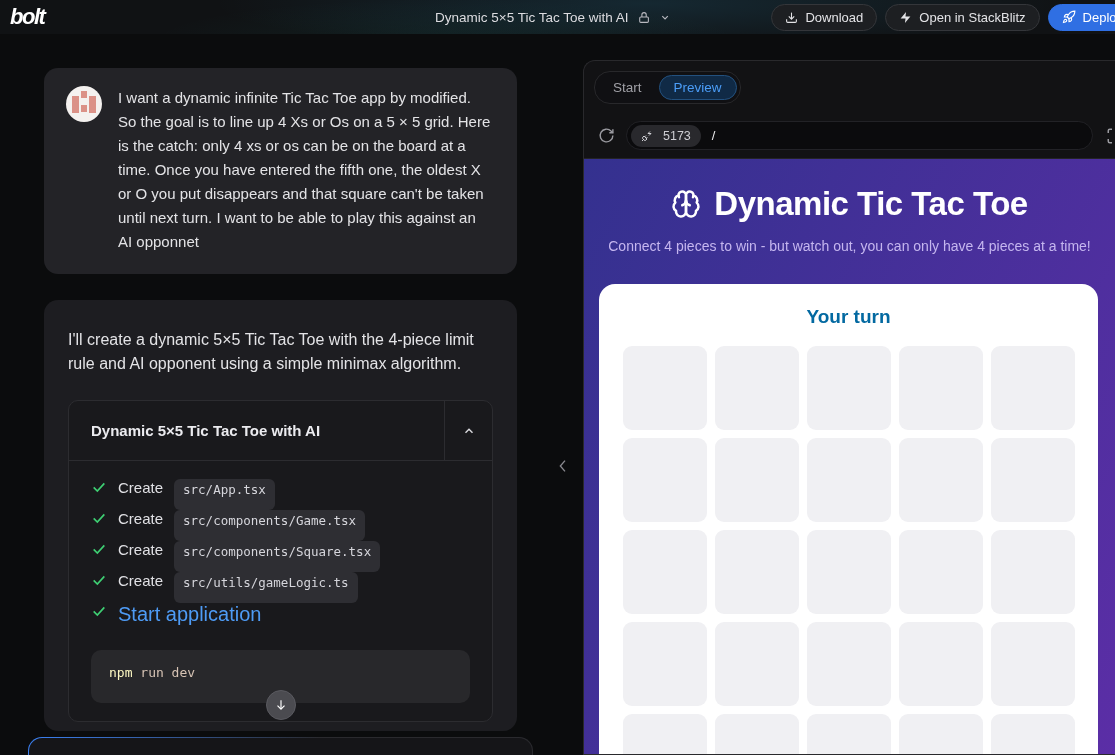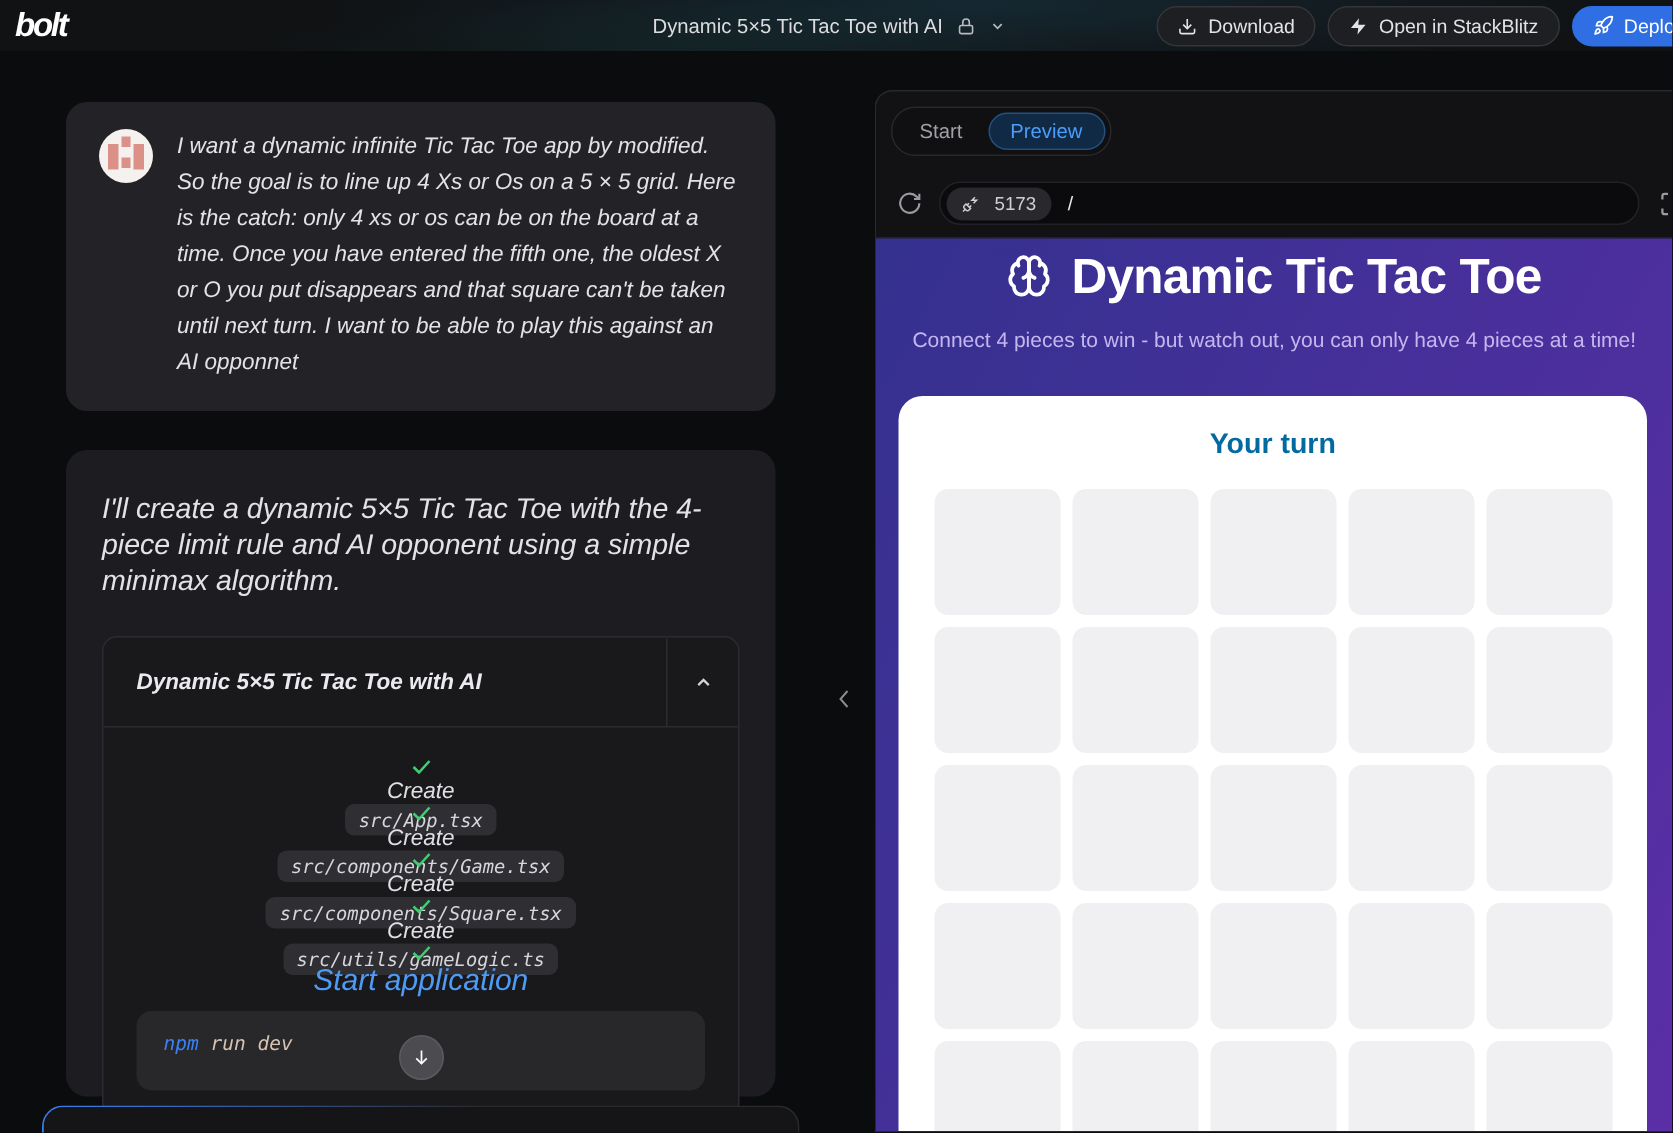--- a/index.html
+++ b/index.html
@@ -31,58 +31,58 @@
   .title-group svg{ color:#b9b9c0; }
   .topbar-actions{ display:flex; align-items:center; gap:8px; margin-right:-32px; }
   .btn{
     display:flex; align-items:center; gap:7px; height:27px; padding:0 13px;
     border-radius:14px; background:#1d1f22; border:1px solid #34363a;
     font-size:13px; color:#e3e3e6; cursor:pointer; white-space:nowrap;
   }
   .btn.primary{ background:#2f6fe3; border-color:#2f6fe3; color:#fff; }
 
   
-  .chat{ position:absolute; left:0; top:34px; width:561px; bottom:0;font-style:italic; }
+  .chat{ position:absolute; left:0; top:34px; width:561px; bottom:0; }
   .msg-user{
     position:absolute; left:44px; top:34px; width:473px;
     background:#232327; border-radius:14px; padding:18px 26px 20px 22px;
     display:flex; gap:16px;
   }
   .avatar{ width:36px; height:36px; border-radius:50%; background:#f4f1ef; position:relative; flex:0 0 36px; overflow:hidden; }
   .avatar i{ position:absolute; background:#db9187; }
   .avatar .b1{ left:6px;  top:10px; width:7px; height:17px; }
   .avatar .b2{ left:23px; top:10px; width:7px; height:17px; }
   .avatar .s1{ left:15px; top:5px;  width:6px; height:7px; }
   .avatar .s2{ left:15px; top:19px; width:6px; height:7px; }
   .msg-user .text{ font-size:15px; line-height:24px; color:#e3e3e6; }
 
   .msg-ai{
     position:absolute; left:44px; top:266px; width:473px; height:431px;
     background:#1d1d21; border-radius:14px; padding:28px 24px;
   }
-  .msg-ai .intro{ font-size:19px; line-height:24px; color:#e3e3e6; }
+  .msg-ai .intro{ font-size:16px; line-height:24px; color:#e3e3e6; }
 
   .task-card{ margin-top:24px; background:#19191c; border:1px solid #2c2c30; border-radius:10px; overflow:hidden; }
   .task-header{ display:flex; align-items:stretch; border-bottom:1px solid #2c2c30; }
   .task-header .tt{ flex:1; padding:21px 22px; font-size:15px; font-weight:bold; color:#ebebef; }
   .task-toggle{ width:48px; border-left:1px solid #2c2c30; display:flex; align-items:center; justify-content:center; color:#d6d6da; cursor:pointer; }
   .task-body{ padding:18px 22px 18px; }
-  .task-row{ display:flex; align-items:center; height:31px;flex-direction:column; }
+  .task-row{ display:flex; gap:11px; height:31px; }
   .task-row .check{ color:#3ecf73; flex:0 0 16px; }
   .task-row .action{ font-size:15px; color:#e0e0e4; }
   .task-row .file{
     font-family:"DejaVu Sans Mono", monospace; font-size:12.5px; color:#d6d6dc;
     background:#2e2e33; padding:3px 9px; border-radius:6px;
   }
   .task-row.start .label{ font-size:20px; color:#4e9bf5; cursor:pointer; }
   .terminal{
     margin-top:16px; background:#28282b; border-radius:10px; height:53px;
     padding:15px 18px; font-family:"DejaVu Sans Mono", monospace; font-size:13px;
   }
-  .terminal .cmd{ color:#3b82f6; }
+  .terminal .cmd{ color:#fef9c3; }
   .terminal .args{ color:#d6c3b4; }
 
   .scroll-down{
     position:absolute; left:266px; top:656px; width:30px; height:30px; border-radius:50%;
     background:#4b4b50; border:1px solid #5a5a60; display:flex; align-items:center; justify-content:center;
     color:#fff; cursor:pointer; z-index:3;
   }
   .prompt-box{
     position:absolute; left:28px; top:703px; width:505px; height:70px; border-radius:14px;
     border:1px solid transparent;
@@ -117,21 +117,21 @@
     display:flex; align-items:center; padding:0 12px 0 4px; cursor:text;
   }
   .port-badge{
     display:flex; align-items:center; gap:10px; background:#29292d; border-radius:12px;
     height:22px; padding:0 10px; color:#cfcfd4; font-size:12.5px; cursor:pointer;
   }
   .url-path{ color:#eaeaec; font-size:13px; margin-left:11px; }
   .fullscreen{ color:#9a9aa0; margin-right:-9px; margin-left:2px; cursor:pointer; }
 
   
-  .preview{ flex:1; overflow:hidden; padding-top:4px; }
+  .preview{ flex:1; overflow:hidden; padding-top:24px; }
   .app-title{ display:flex; align-items:center; justify-content:center; gap:13px; color:#fff; }
   .app-title .t{ font-size:33px; font-weight:800; line-height:42px; letter-spacing:-0.5px; }
   .app-sub{ width:505px; margin:8px auto 0; text-align:center; font-size:14px; line-height:27px; color:#c5b6ef; }
   .game-card{
     width:499px; margin:24px 17px 0 15px; height:580px; background:#fff; border-radius:16px;
     padding-top:22px;
   }
   .status{ text-align:center; font-size:19px; font-weight:bold; color:#0369a1; height:22px; }
   .board{ width:452px; margin:18px auto 0; display:grid; grid-template-columns:repeat(5, 84px); gap:8px; }
   .square{ width:84px; height:84px; background:#f0f0f3; border-radius:9px; cursor:pointer; }

